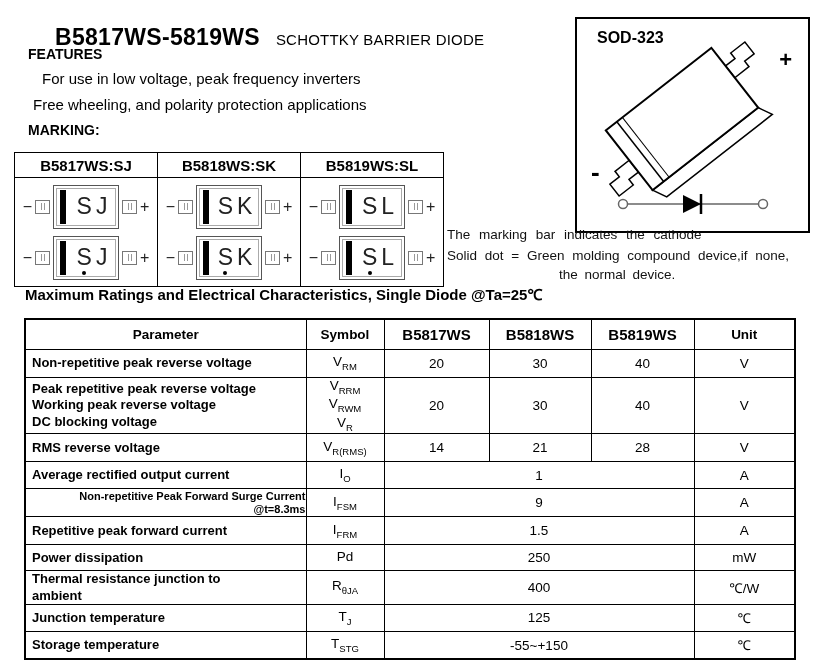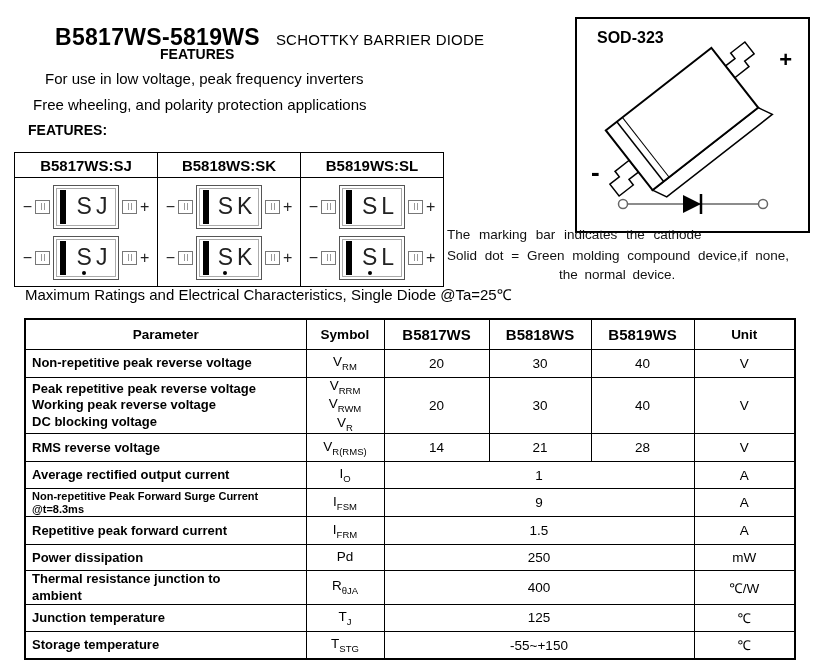--- a/index.html
+++ b/index.html
@@ -5,21 +5,21 @@
   html,body{margin:0;padding:0;background:#fff;}
   .page{position:relative;width:817px;height:666px;background:#fff;overflow:hidden;
         font-family:"Liberation Sans",sans-serif;color:#000;}
 
   
   .title-row{position:absolute;left:55px;top:24px;display:flex;align-items:baseline;gap:16px;}
   .title{font-size:23px;font-weight:bold;letter-spacing:.3px;}
   .subtitle{font-size:15px;letter-spacing:.2px;}
 
   
-  .features{position:absolute;left:28px;top:46px;text-align:center;}
+  .features{position:absolute;left:28px;top:46px;}
   .features-heading{font-size:14px;font-weight:bold;}
   .feature-line1{font-size:15px;margin:8px 0 0 14px;}
   .feature-line2{font-size:15px;margin:9px 0 0 5px;}
   .marking-heading{position:absolute;left:28px;top:122px;font-size:14px;font-weight:bold;}
 
   
   .marking-table{position:absolute;left:14px;top:152px;border-collapse:collapse;background:#fff;}
   .marking-table th{border:1.6px solid #000;width:138px;height:24px;font-size:15px;
                     font-weight:bold;text-align:center;padding:0 2px;}
   .marking-table td{border:1.6px solid #000;height:104px;padding:2px 0;vertical-align:middle;}
@@ -45,48 +45,48 @@
   .sod-minus{position:absolute;left:14px;top:140px;font-size:26px;font-weight:bold;z-index:2;line-height:1;}
   .sod-svg{position:absolute;left:0;top:0;width:231px;height:212px;}
 
   
   .notes{position:absolute;left:447px;top:227px;width:372px;font-size:13.5px;color:#111;}
   .notes .n1{word-spacing:5px;}
   .notes .n2{margin-top:6px;word-spacing:4px;}
   .notes .n3{margin-top:4px;margin-left:112px;word-spacing:3px;}
 
   
-  .ratings-heading{position:absolute;left:25px;top:284px;font-size:15px;font-weight:normal;}
+  .ratings-heading{position:absolute;left:25px;top:284px;font-size:15px;font-weight:bold;}
   table.ratings{position:absolute;left:24px;top:318px;width:770px;border-collapse:collapse;
                 table-layout:fixed;background:#fff;border:2px solid #000;}
   .ratings th,.ratings td{border:1.6px solid #000;padding:0;vertical-align:middle;}
   .ratings th{font-size:13.5px;font-weight:bold;text-align:center;}
   .ratings th.model{font-size:15px;}
   .ratings td.param{font-size:13px;font-weight:bold;text-align:left;padding-left:6px;line-height:1.25;}
-  .ratings td.param.small{font-size:11px;line-height:1.15;}
+  .ratings td.param.small{font-size:11px;line-height:1.15;text-align:right;}
   .ratings td.sym{text-align:center;font-size:13.5px;line-height:1.15;}
   .ratings td.val,.ratings td.unit{text-align:center;font-size:13.5px;margin-left:48px;}
   .ratings sub{font-size:9.5px;}
 </style>
 </head>
 <body>
 
 <div class="page">
 
   <div class="title-row">
     <span class="title">B5817WS-5819WS</span>
     <span class="subtitle">SCHOTTKY BARRIER DIODE</span>
   </div>
 
   <div class="features">
     <div class="features-heading">FEATURES</div>
     <div class="feature-line1">For use in low voltage, peak frequency inverters</div>
     <div class="feature-line2">Free wheeling, and polarity protection applications</div>
   </div>
-  <div class="marking-heading">FEATURES:</div>
+  <div class="marking-heading">MARKING:</div>
 
   <table class="marking-table">
     <tbody>
         <tr>
       <th>B5817WS:SJ</th>
       <th>B5818WS:SK</th>
       <th>B5819WS:SL</th>
     </tr>
     <tr>
       <td>

